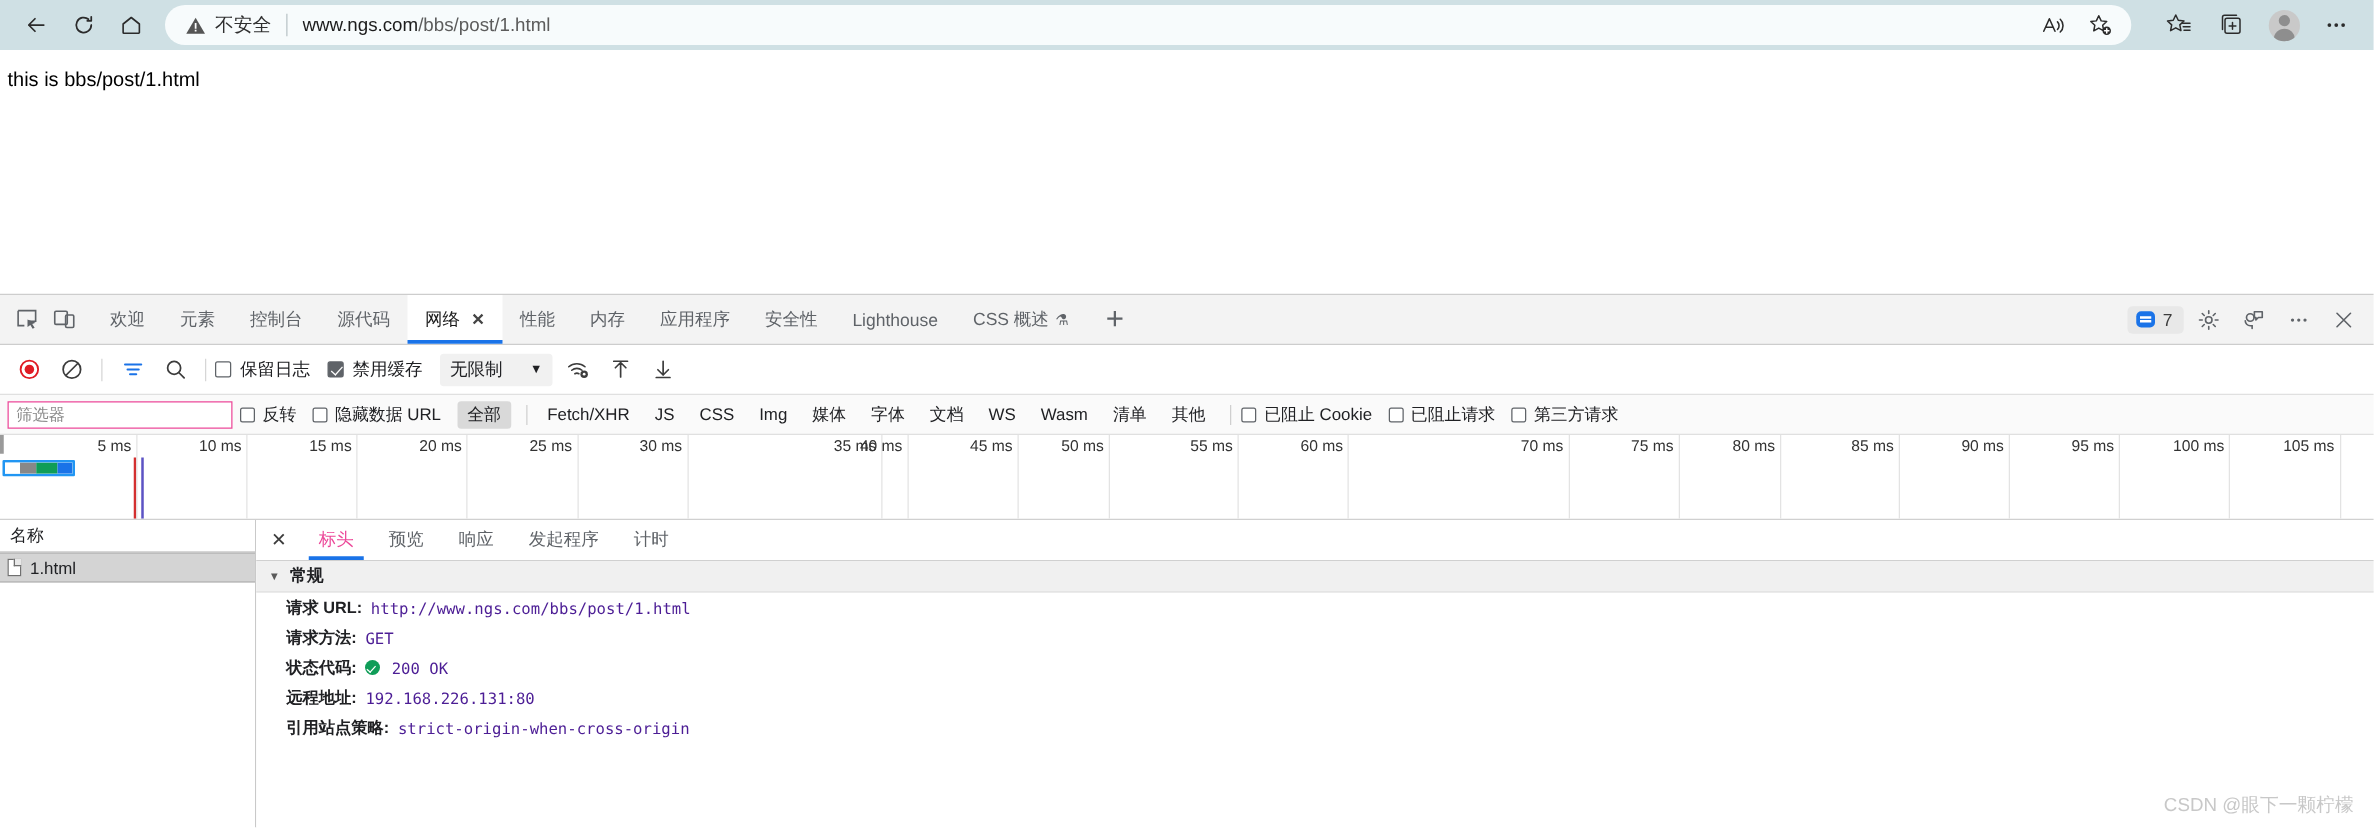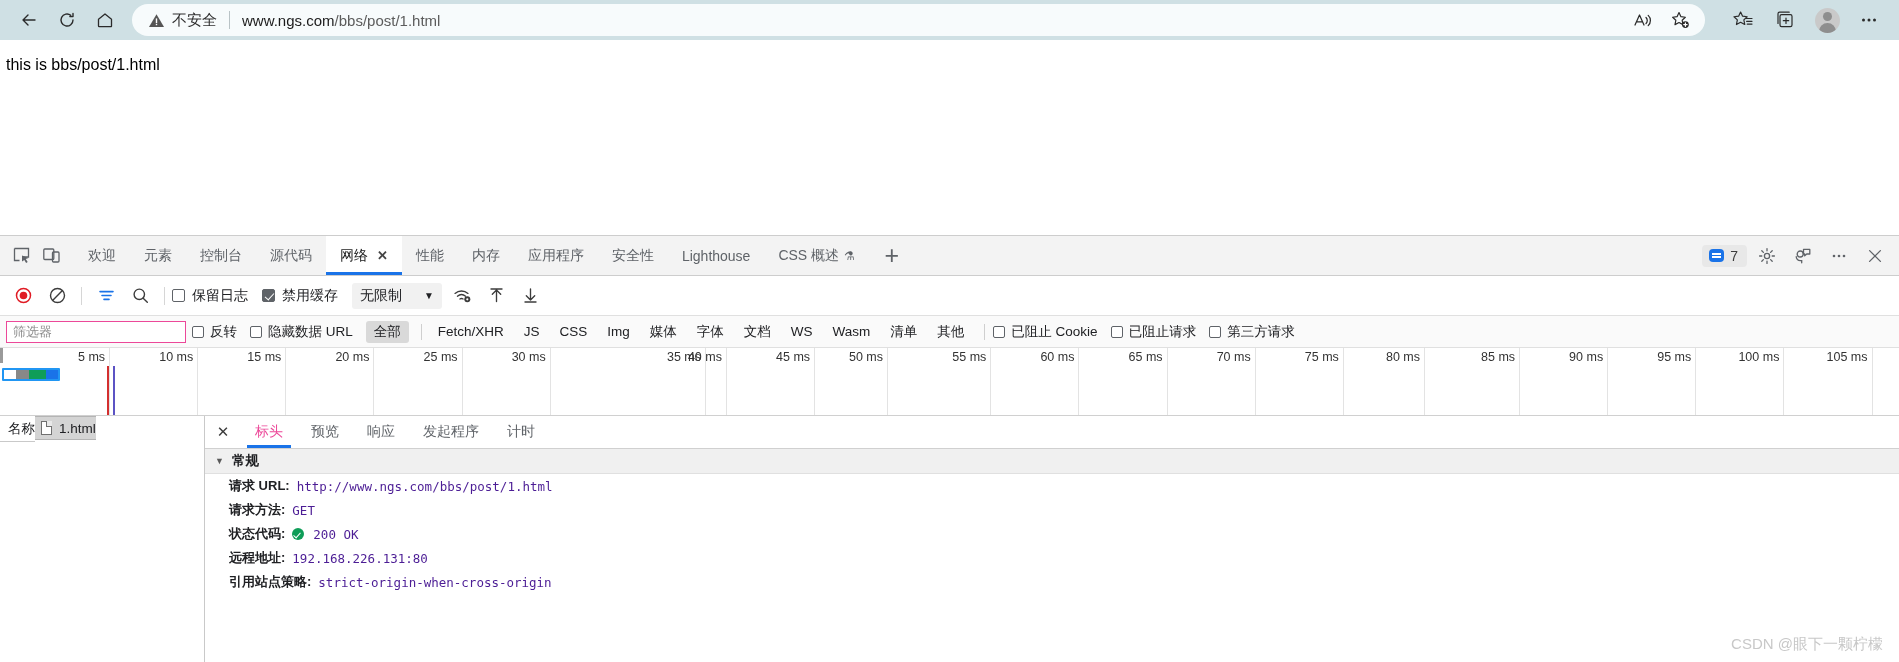--- a/index.html
+++ b/index.html
@@ -99,21 +99,21 @@
   .ov-tick{ position:absolute; top:0; bottom:0; border-right:1px solid #e3e3e3; }
   .ov-tick span{ position:absolute; right:4px; top:2px; font-size:12.5px; color:#333; white-space:nowrap;}
   .ov-leftmark{ position:absolute; left:0; top:0; width:3px; height:15px; background:#9a9a9a; }
   .ov-bar{ position:absolute; left:2px; top:20px; height:13px; width:58px; border:2px solid #2196f3;
     display:flex; border-radius:1px; overflow:hidden; }
   .ov-bar i{ display:block; height:100%; }
   .ev-line{ position:absolute; top:18px; bottom:0; width:1.5px; }
 
   
   .split{ flex:1; display:flex; min-height:0; }
-  .req-list{ width:205px; border-right:1px solid #c9c9c9; display:flex; flex-direction:row; background:#fff;}
+  .req-list{ width:205px; border-right:1px solid #c9c9c9; display:flex; flex-direction:column; background:#fff;}
   .rl-head{ height:26px; display:flex; align-items:center; padding-left:8px; font-size:13.5px; color:#202124;
     border-bottom:1px solid #c9c9c9; background:#fff;}
   .rl-row{ height:24px; display:flex; align-items:center; gap:7px; padding-left:6px; font-size:13.5px;
     color:#202124; background:#d4d4d4; border-top:1px solid #b4b4b4; border-bottom:1px solid #b4b4b4;}
   .doc-ico{ width:11px;height:14px;background:#fff;border:1px solid #707070;position:relative;flex:0 0 auto;}
   .doc-ico::after{ content:""; position:absolute; right:-1px; top:-1px; width:5px;height:5px;
     background:#e8e8e8; border-left:1px solid #707070; border-bottom:1px solid #707070;}
 
   .detail{ flex:1; display:flex; flex-direction:column; min-width:0; background:#fff;}
   .detail-tabs{ height:33px; display:flex; align-items:stretch; border-bottom:1px solid #d0d0d0; background:#fff;}
@@ -437,23 +437,20 @@
         <span>45 ms</span>
       </div>
       <div class="ov-tick" style="left: 0px; width: 888px;">
         <span>50 ms</span>
       </div>
       <div class="ov-tick" style="left: 0px; width: 991.327px;">
         <span>55 ms</span>
       </div>
       <div class="ov-tick" style="left: 0px; width: 1079.45px;">
         <span>60 ms</span>
-      </div>
-      <div class="ov-tick" style="left: 0px; width: 1167.57px;">
-        <span>65 ms</span>
       </div>
       <div class="ov-tick" style="left: 0px; width: 1255.69px;">
         <span>70 ms</span>
       </div>
       <div class="ov-tick" style="left: 0px; width: 1343.81px;">
         <span>75 ms</span>
       </div>
       <div class="ov-tick" style="left: 0px; width: 1425px;">
         <span>80 ms</span>
       </div>

